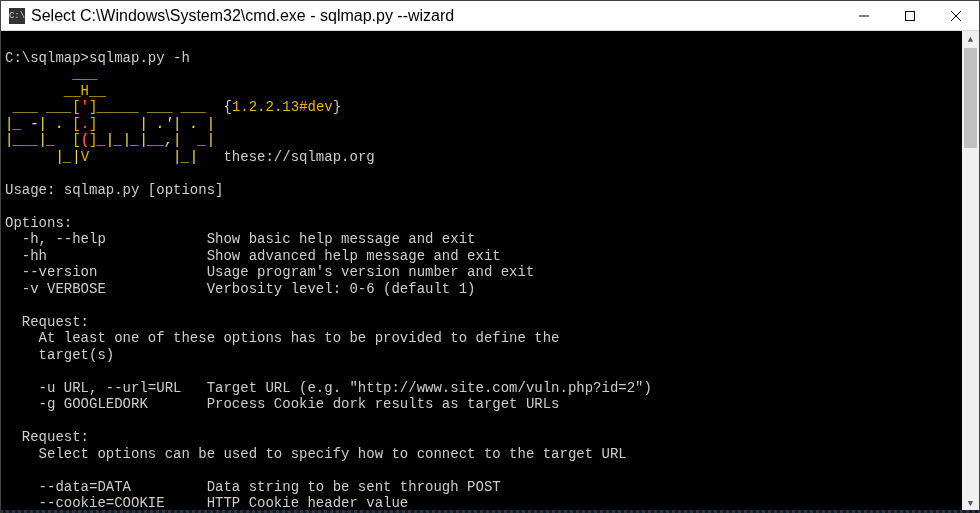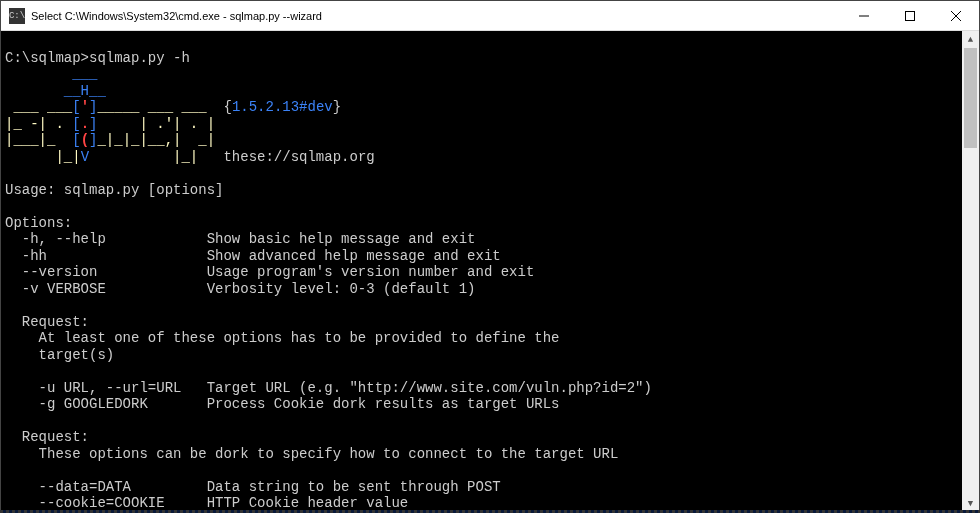--- a/index.html
+++ b/index.html
@@ -35,21 +35,21 @@
     background: #333;
     display: flex;
     align-items: center;
     justify-content: center;
     color: #ccc;
     font-size: 9px;
   }
   .title-text {
     margin-left: 6px;
     font-family: "Segoe UI", sans-serif;
-    font-size: 11px;
+    font-size: 16px;
     color: #000;
     flex: 1;
   }
   .win-controls {
     display: flex;
     height: 100%;
   }
   .win-btn {
     width: 46px;
     height: 100%;
@@ -96,23 +96,23 @@
   .scroll-track { flex: 1; background: #f0f0f0; position: relative; }
   .scroll-thumb {
     position: absolute;
     top: 0;
     left: 2px;
     right: 2px;
     height: 100px;
     background: #c0c0c0;
   }
   .gray { color: #ccc; }
-  .yellow { color: #3b82f6; }
+  .yellow { color: #eab308; }
   .redb { color: #ff4444; font-weight: bold; }
-  .olive { color: #fef9c3; }
+  .olive { color: #fde047; font-style: italic; }
   .bottom-strip {
     position: absolute;
     left: 0;
     bottom: 0;
     width: 980px;
     height: 3px;
     background: repeating-linear-gradient(90deg,#333 0,#333 3px,#0a1a3a 3px,#0a1a3a 6px);
   }
 </style>
 </head>
@@ -140,42 +140,42 @@
           </svg>
       </div>
     </div>
   </div>
 
   <div class="content-wrap">
     <div class="terminal" id="terminal">
 <span class="gray">C:\sqlmap&gt;sqlmap.py -h</span>
 <span class="olive">        </span><span class="yellow">___</span>
 <span class="olive">       </span><span class="yellow">__H__</span>
-<span class="olive"> ___ ___</span><span class="yellow">[</span><span class="redb">'</span><span class="yellow">]</span><span class="olive">_____ ___ ___  </span><span class="gray">{</span><span class="yellow">1.5.2.13#dev</span><span class="gray">}</span>
+<span class="olive"> ___ ___</span><span class="yellow">[</span><span class="redb">'</span><span class="yellow">]</span><span class="olive">_____ ___ ___  </span><span class="gray">{</span><span class="yellow">1.2.2.13#dev</span><span class="gray">}</span>
 <span class="olive">|_ -| . </span><span class="yellow">[</span><span class="redb">.</span><span class="yellow">]</span><span class="olive">     | .'| . |</span>
 <span class="olive">|___|_  </span><span class="yellow">[</span><span class="redb">(</span><span class="yellow">]</span><span class="olive">_|_|_|__,|  _|</span>
 <span class="olive">      |_|</span><span class="yellow">V</span><span class="olive">          |_|   </span><span class="gray">these://sqlmap.org</span>
 
 <span class="gray">Usage: sqlmap.py [options]</span>
 
 <span class="gray">Options:</span>
 <span class="gray">  -h, --help            Show basic help message and exit</span>
 <span class="gray">  -hh                   Show advanced help message and exit</span>
 <span class="gray">  --version             Usage program's version number and exit</span>
-<span class="gray">  -v VERBOSE            Verbosity level: 0-3 (default 1)</span>
+<span class="gray">  -v VERBOSE            Verbosity level: 0-6 (default 1)</span>
 
 <span class="gray">  Request:</span>
 <span class="gray">    At least one of these options has to be provided to define the</span>
 <span class="gray">    target(s)</span>
 
 <span class="gray">    -u URL, --url=URL   Target URL (e.g. "http://www.site.com/vuln.php?id=2")</span>
 <span class="gray">    -g GOOGLEDORK       Process Cookie dork results as target URLs</span>
 
 <span class="gray">  Request:</span>
-<span class="gray">    These options can be dork to specify how to connect to the target URL</span>
+<span class="gray">    Select options can be used to specify how to connect to the target URL</span>
 
 <span class="gray">    --data=DATA         Data string to be sent through POST</span>
 <span class="gray">    --cookie=COOKIE     HTTP Cookie header value</span>
 <span class="gray">    --random-agent      Use randomly selected HTTP User-Agent header value</span>
 </div>
     <div class="scrollbar">
       <div class="scroll-arrow">▲</div>
       <div class="scroll-track">
         <div class="scroll-thumb"></div>
       </div>

